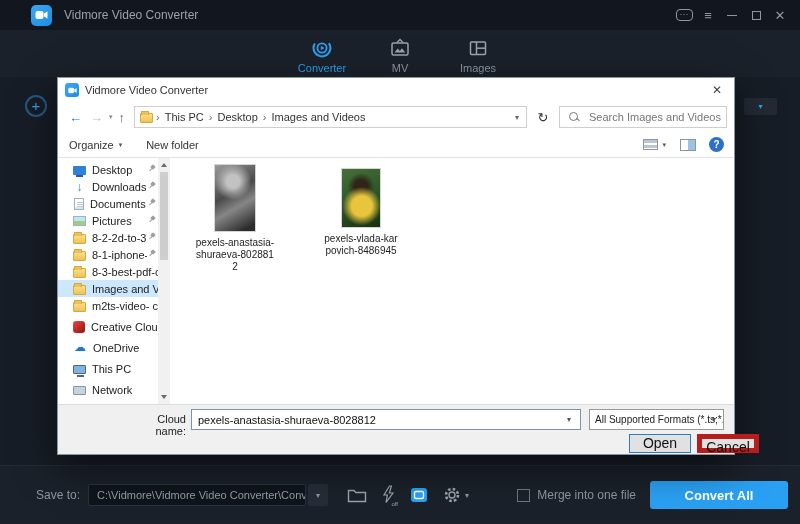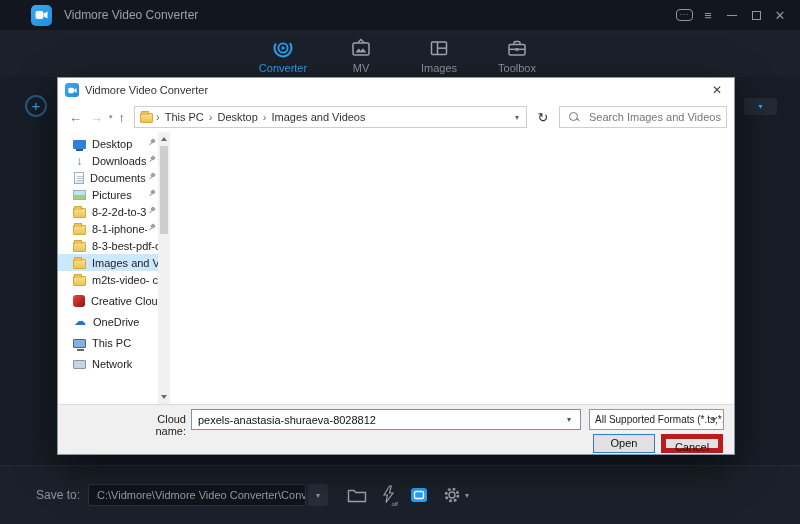--- a/index.html
+++ b/index.html
@@ -164,21 +164,21 @@
   .fn-label { position:absolute; left:70px; top:8px; width:58px; text-align:right; color:#222; }
   .fn-input { position:absolute; left:133px; top:4px; width:390px; height:21px; border:1px solid #7a92ab;
               background:#fff; font-size:11px; color:#111; padding:0 28px 0 6px;
               font-family:"Liberation Sans", sans-serif; }
   .fn-chevron { position:absolute; left:509px; top:10px; font-size:8px; color:#555; }
   .fmt-select { position:absolute; left:531px; top:4px; width:135px; height:21px; border:1px solid #999;
                 background:#fff; color:#222; font-size:10px; line-height:19px; padding:0 13px 0 5px;
                 white-space:nowrap; overflow:hidden; }
   .fmt-chevron { position:absolute; left:654px; top:10px; font-size:8px; color:#555; }
   .dlg-btn { position:absolute; top:29px; width:62px; height:19px; background:#e1e1e1;
-             font-size:11px; color:#111; text-align:center; line-height:17px; }
+             font-size:14px; color:#111; text-align:center; line-height:17px;margin-left:36px; }
   .btn-open { left:535px; border:1px solid #2f7cc3; }
   .btn-cancel { left:603px; border:5px solid #b91c1c; }
 </style>
 </head>
 <body>
 
 <div id="canvas">
 
   <div class="titlebar">
     <span class="app-logo">
@@ -221,30 +221,20 @@
       <span class="tab-label">MV</span>
     </div>
     <div class="tab">
       <svg width="22" height="22" viewBox="0 0 22 22">
         <rect x="3.5" y="5" width="15" height="12.5" rx="1" fill="none" stroke="#9aa3ae" stroke-width="1.5"></rect>
         <line x1="9.5" y1="5" x2="9.5" y2="17.5" stroke="#9aa3ae" stroke-width="1.5"></line>
         <line x1="9.5" y1="11.2" x2="18.5" y2="11.2" stroke="#9aa3ae" stroke-width="1.5"></line>
       </svg>
       <span class="tab-label">Images</span>
     </div>
-    <div class="tab">
-      <svg width="22" height="22" viewBox="0 0 22 22">
-        <rect x="3" y="7.5" width="16" height="10.5" rx="1.5" fill="none" stroke="#9aa3ae" stroke-width="1.5"></rect>
-        <path d="M8 7.5 V6 a1.6 1.6 0 0 1 1.6-1.6 h2.8 A1.6 1.6 0 0 1 14 6 v1.5" fill="none" stroke="#9aa3ae" stroke-width="1.5"></path>
-        <line x1="3" y1="12.3" x2="9" y2="12.3" stroke="#9aa3ae" stroke-width="1.5"></line>
-        <line x1="13" y1="12.3" x2="19" y2="12.3" stroke="#9aa3ae" stroke-width="1.5"></line>
-        <rect x="9.3" y="11" width="3.4" height="2.8" fill="#9aa3ae"></rect>
-      </svg>
-      <span class="tab-label">Toolbox</span>
-    </div>
   </div>
 
   <div class="app-content">
     <div class="add-btn">+</div>
     <div class="format-btn">▾</div>
   </div>
 
   <div class="bottombar">
     <span class="saveto-label">Save to:</span>
     <div class="saveto-box">C:\Vidmore\Vidmore Video Converter\Converted</div>
@@ -265,20 +255,25 @@
         <rect x="3" y="3" width="16" height="14" rx="3" fill="#2aa0f2"></rect>
         <rect x="6.5" y="6.5" width="9" height="7" rx="1.5" fill="none" stroke="#fff" stroke-width="1.4"></rect>
       </svg>
     </div>
     <div class="tool-btn">
       <svg width="20" height="20" viewBox="0 0 20 20">
         <circle cx="10" cy="10" r="6" fill="none" stroke="#99a3ae" stroke-width="2.6" stroke-dasharray="2.6 2.1"></circle>
         <circle cx="10" cy="10" r="3" fill="none" stroke="#99a3ae" stroke-width="1.4"></circle>
       </svg>
       <span class="gear-chevron">▾</span>
+    </div>
+    <div class="merge-wrap">
+      <span class="merge-checkbox"></span>
+      <span class="merge-label">Merge into one file</span>
+      <div class="convert-btn">Convert All</div>
     </div>
   </div>
 
   <div class="dialog">
 
     <div class="dlg-titlebar">
       <span class="dlg-icon">
         <svg width="9" height="7" viewBox="0 0 13 10">
             <rect x="0.5" y="1" width="8" height="8" rx="2" fill="#fff"></rect>
             <path d="M9 3.6 L12.5 1.4 V8.6 L9 6.4 Z" fill="#fff"></path>
@@ -303,20 +298,33 @@
         <span class="crumb">Images and Videos</span>
         <span class="addr-chevron">▾</span>
       </div>
       <span class="refresh-btn">↻</span>
       <div class="searchbox">
         <span class="mag-icon"></span>
         <span class="search-ph">Search Images and Videos</span>
       </div>
     </div>
 
+    <div class="dlg-toolbar">
+      <span class="organize">
+        <span>Organize</span>
+        <span class="tb-chevron">▾</span>
+      </span>
+      <span class="newfolder">New folder</span>
+      <div class="tb-right">
+        <span class="view-icon"></span>
+        <span class="tb-chevron" style="margin-left:4px;">▾</span>
+        <span class="pane-icon"></span>
+        <span class="help-btn">?</span>
+      </div>
+    </div>
 
     <div class="dlg-body">
       <div class="tree">
         <div class="tree-inner">
           <div class="tree-row">
             <span class="ico ico-desktop"></span>
             <span class="tree-label">Desktop</span>
               <span class="pin-icon"></span>
           </div>
           <div class="tree-row">
@@ -373,20 +381,37 @@
             <span class="tree-label">Network</span>
           </div>
         </div>
         <div class="tree-scroll">
           <span class="scroll-arrow scroll-up"></span>
           <span class="scroll-thumb"></span>
           <span class="scroll-arrow scroll-down"></span>
         </div>
       </div>
 
+      <div class="content">
+        <div class="file-item">
+          <div class="thumb thumb-1"></div>
+          <div class="caption">
+            <span>pexels-anastasia-</span>
+            <span>shuraeva-802881</span>
+            <span>2</span>
+          </div>
+        </div>
+        <div class="file-item">
+          <div class="thumb thumb-2"></div>
+          <div class="caption">
+            <span>pexels-vlada-kar</span>
+            <span>povich-8486945</span>
+          </div>
+        </div>
+      </div>
     </div>
 
     <div class="dlg-footer">
       <span class="fn-label">Cloud name:</span>
       <input class="fn-input" type="text" value="pexels-anastasia-shuraeva-8028812" style="">
       <span class="fn-chevron">▾</span>
       <div class="fmt-select">All Supported Formats (*.ts;*.m</div>
       <span class="fmt-chevron">▾</span>
       <div class="dlg-btn btn-open">Open</div>
       <div class="dlg-btn btn-cancel">Cancel</div>

